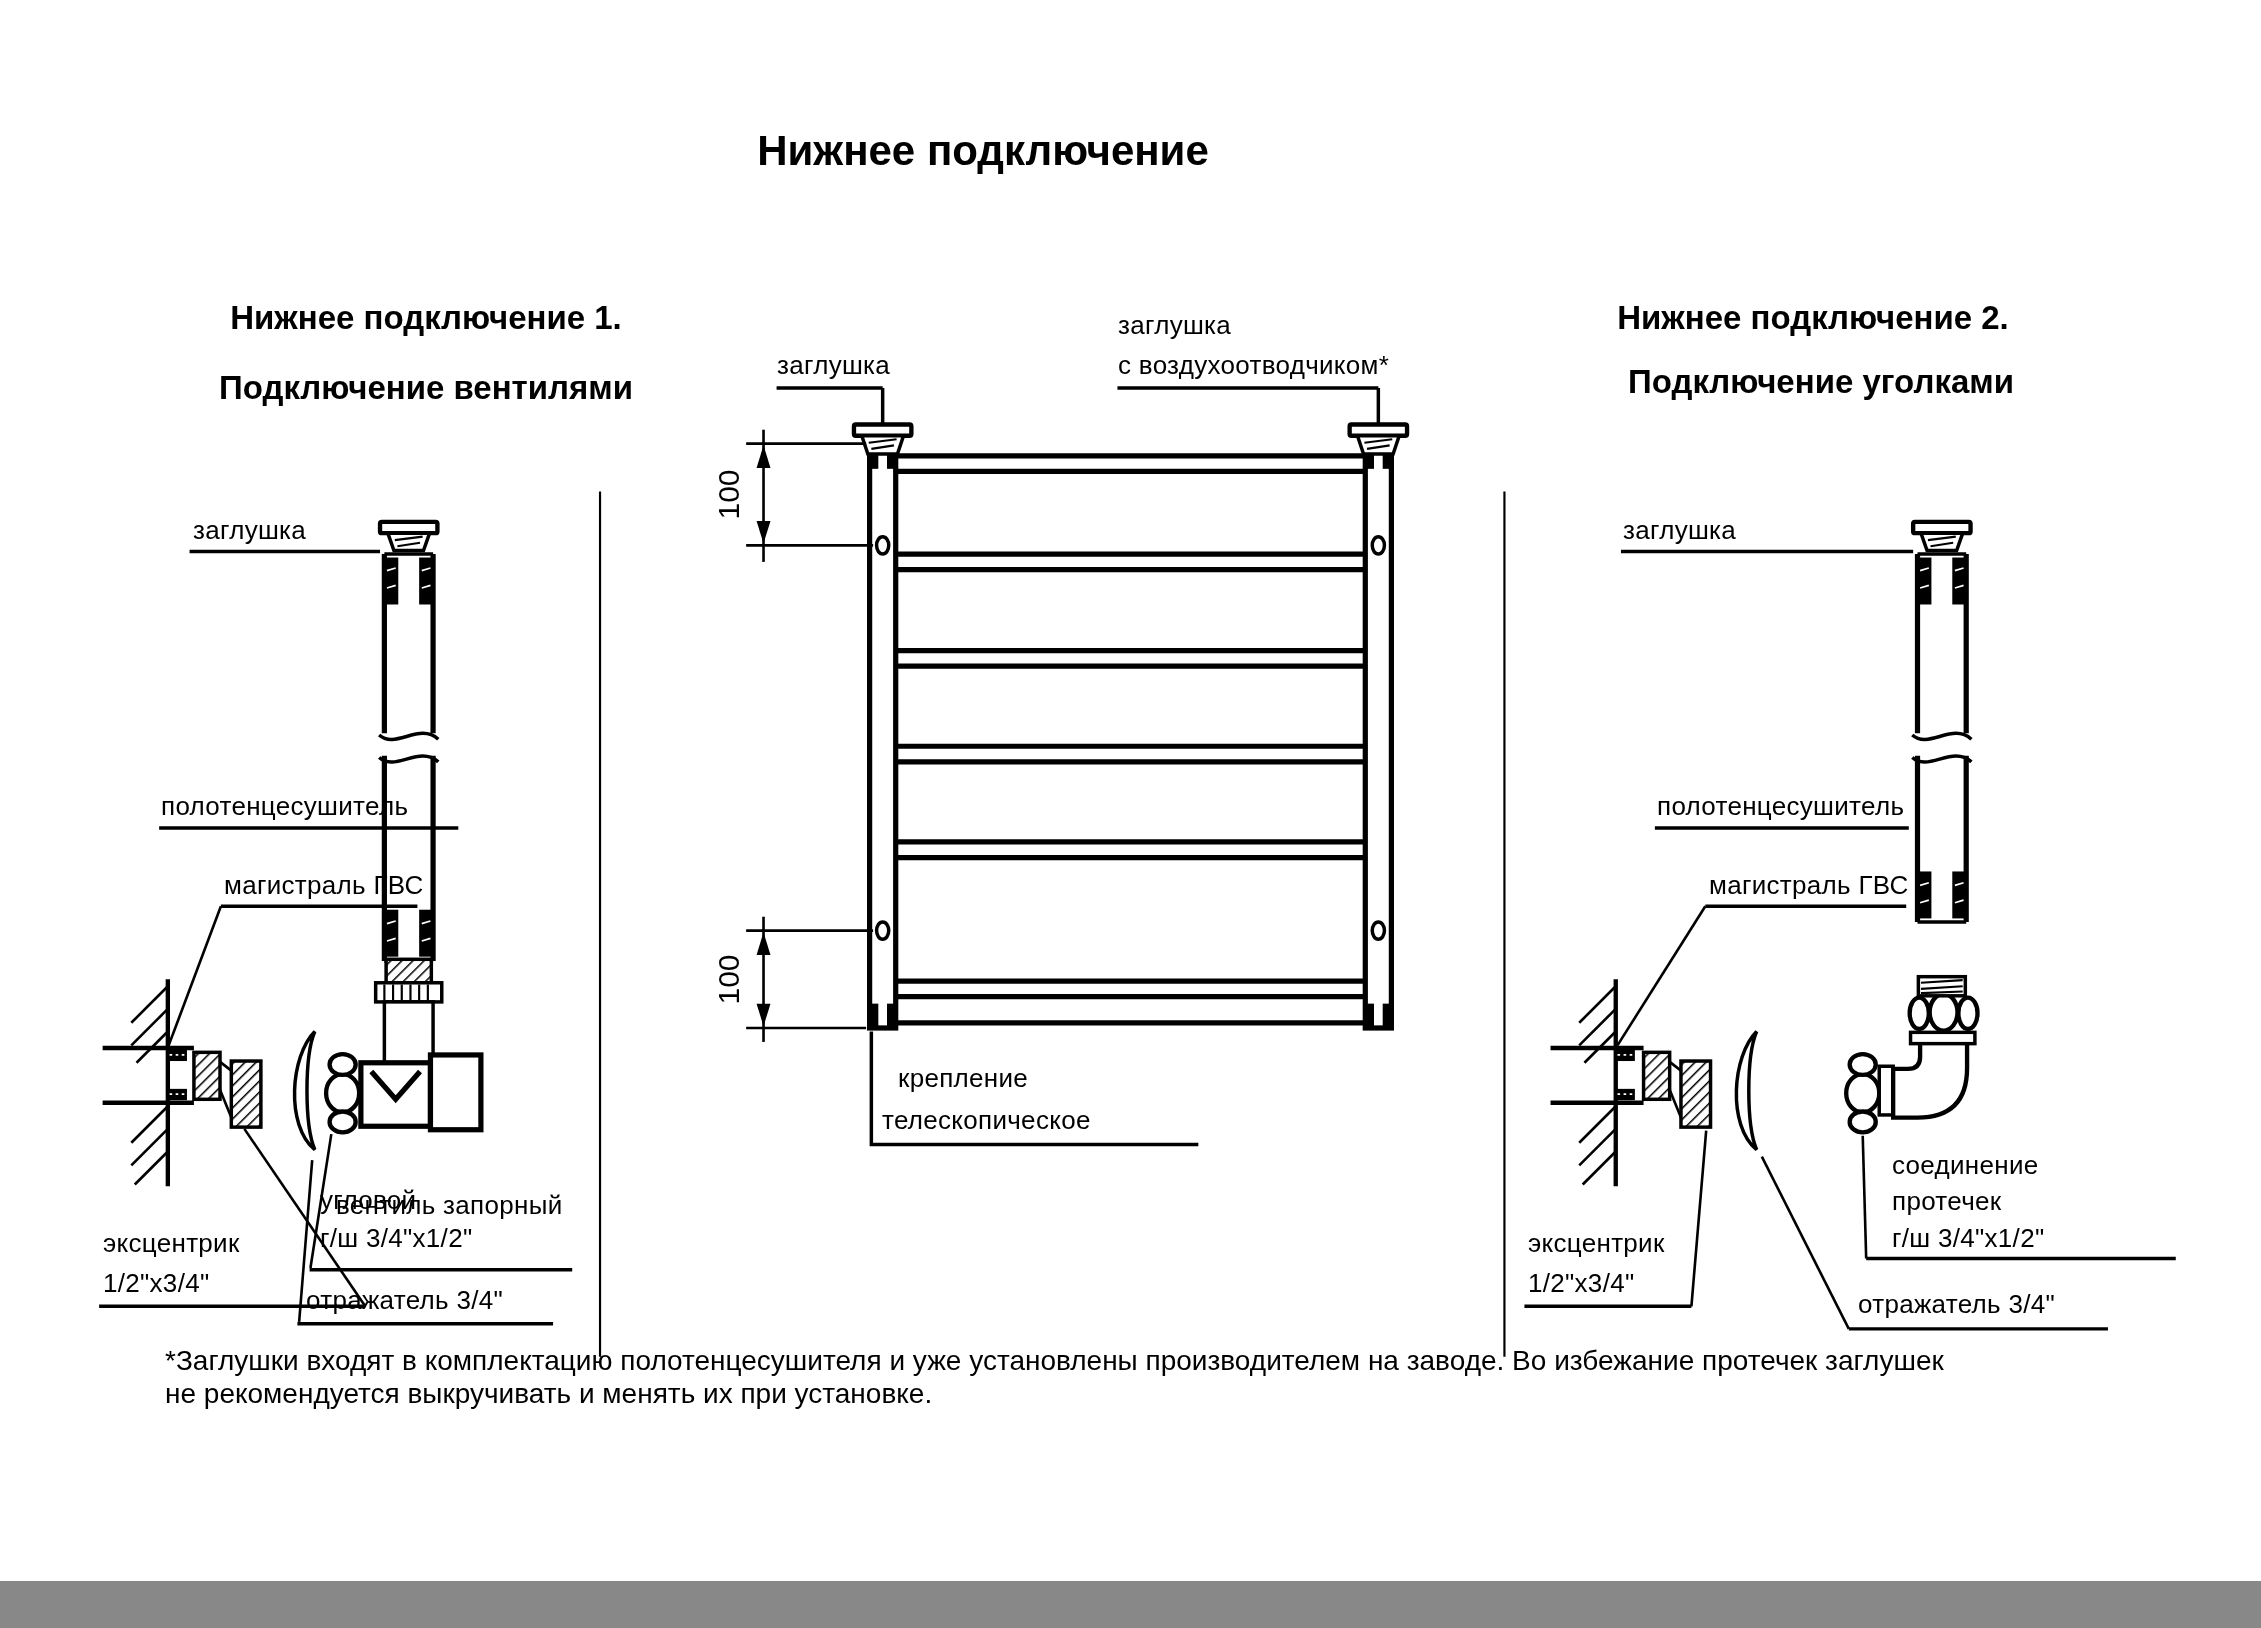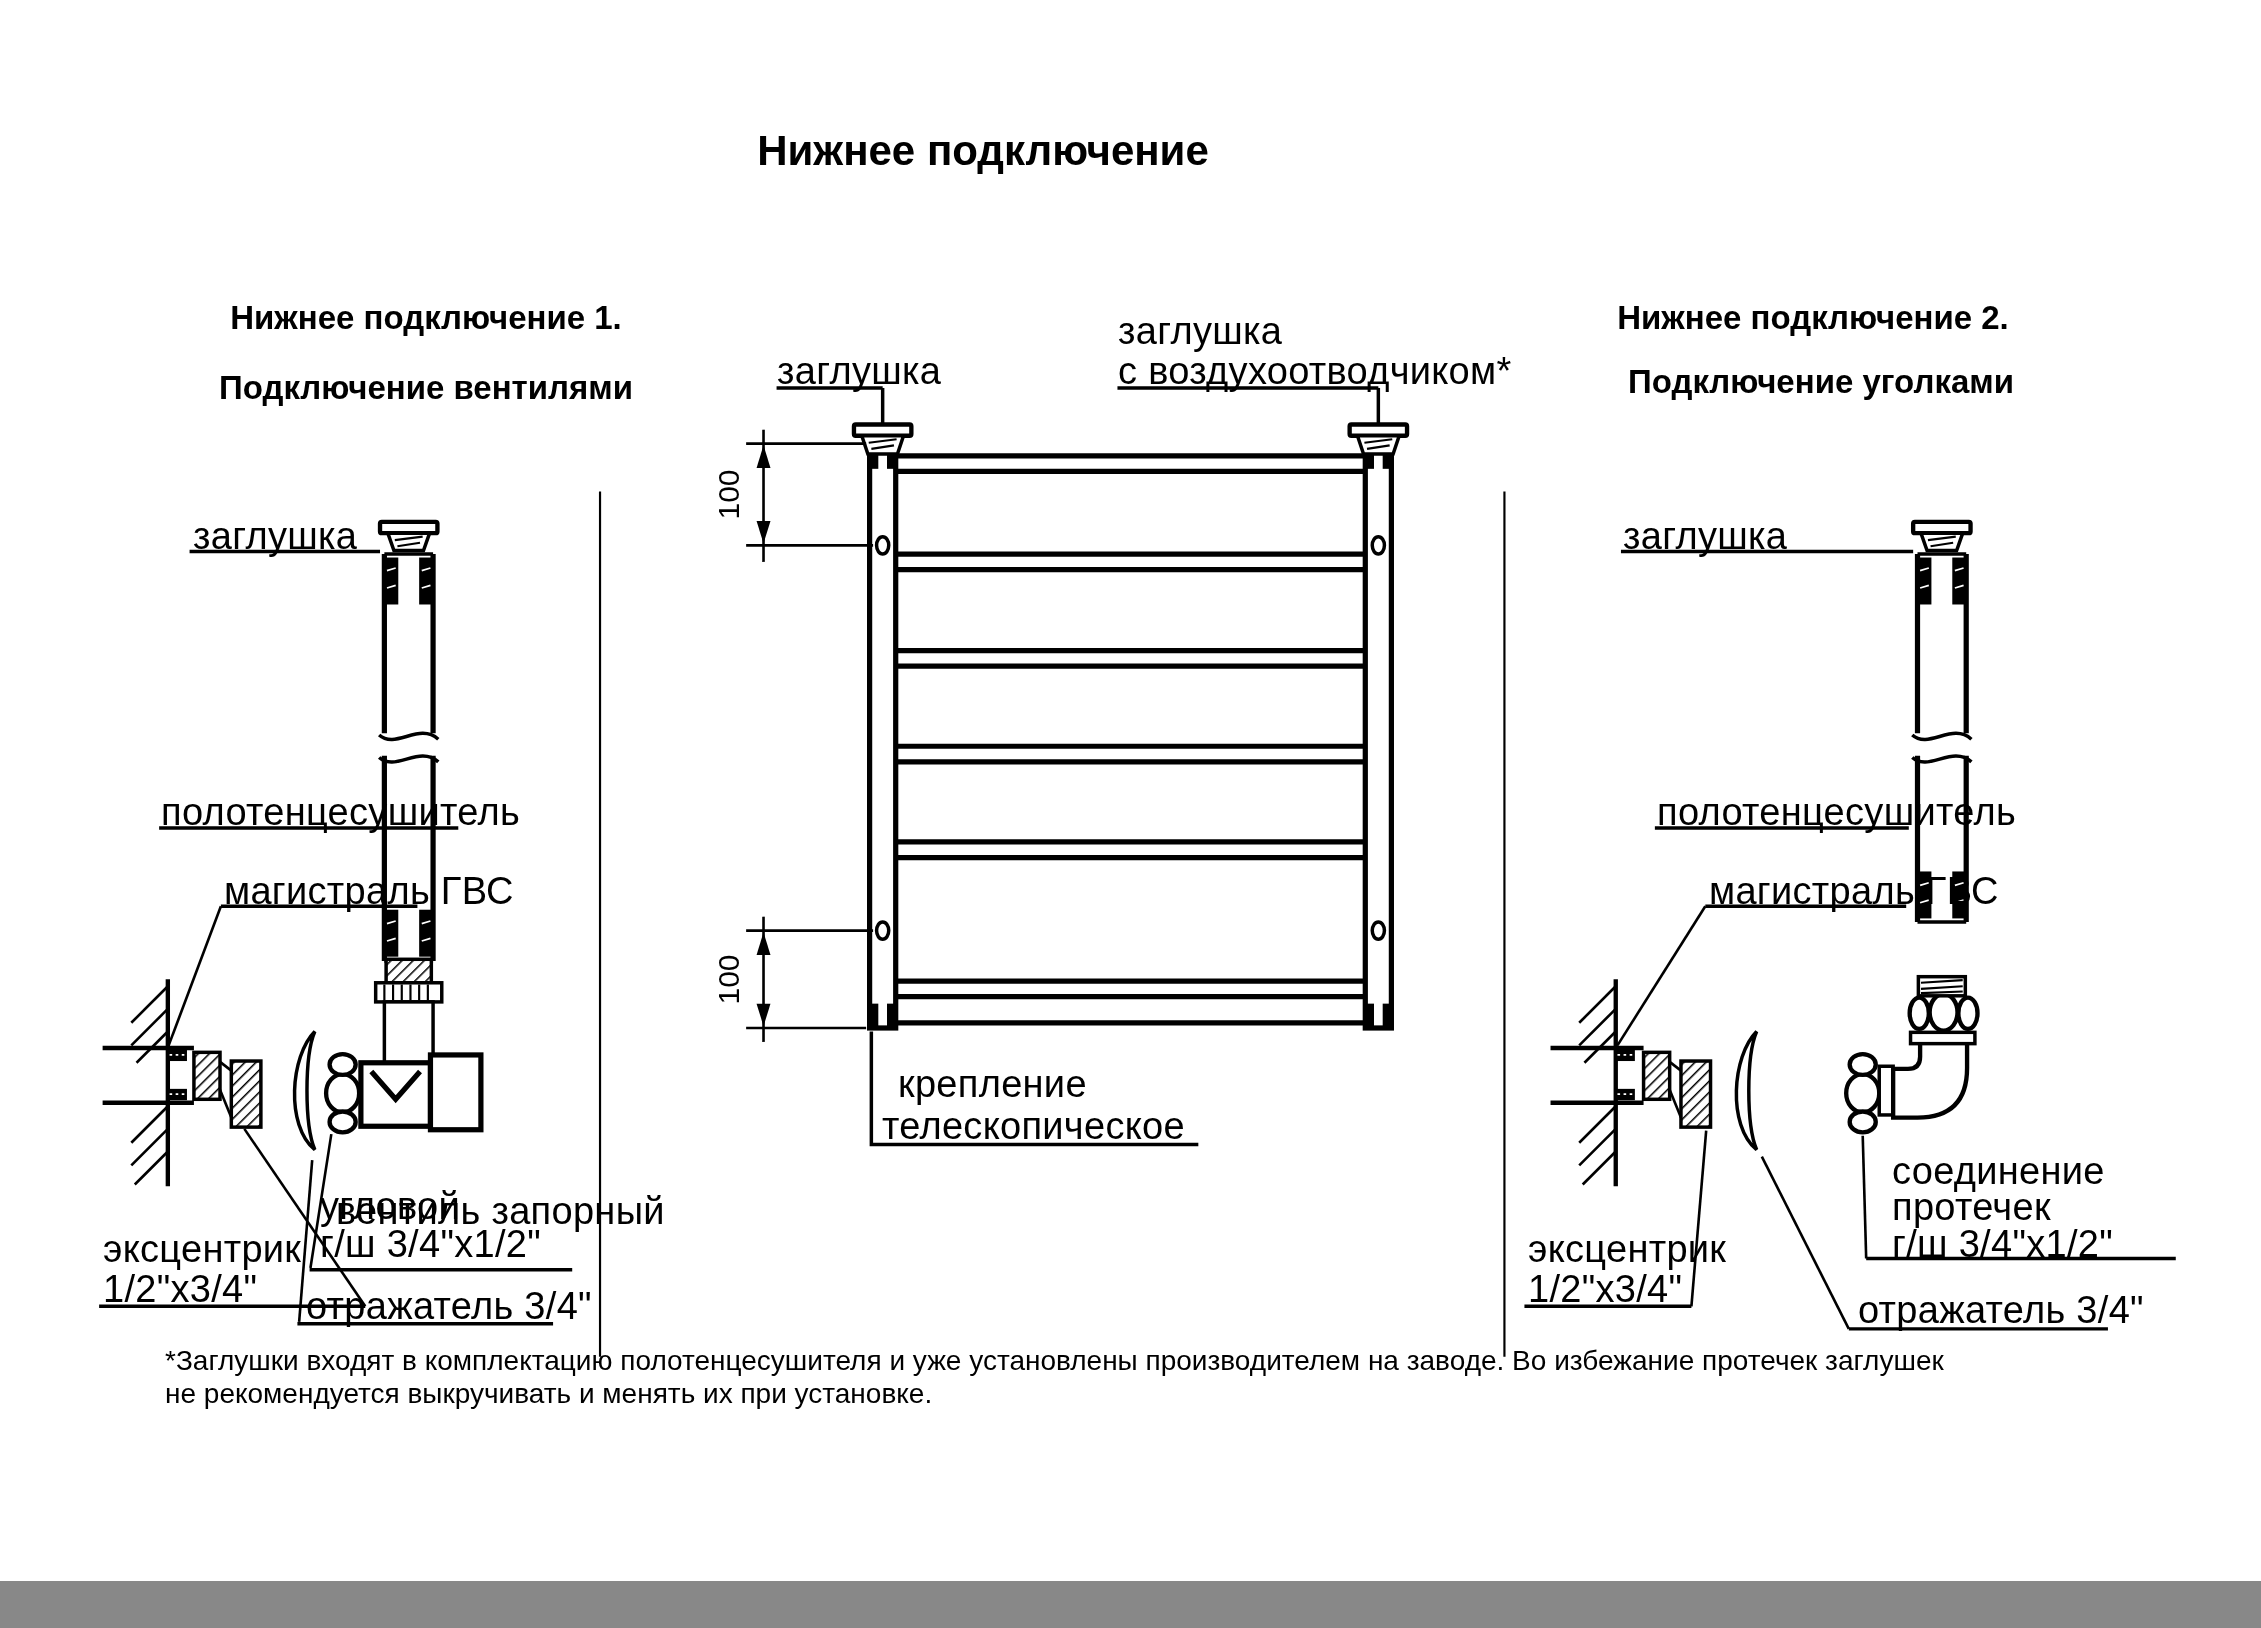--- a/index.html
+++ b/index.html
@@ -1,21 +1,21 @@
 <!DOCTYPE html>
 <html style="font-size:14px"><head>
 <meta charset="utf-8">
 <style>
   html,body{margin:0;padding:0;background:#888;}
   .canvas{position:relative;width:2261px;height:1581px;background:#ffffff;
           font-family:"Liberation Sans",sans-serif;color:#000;overflow:hidden;}
   svg.art{position:absolute;left:0;top:0;}
   .ttl{position:absolute;font-size:42px;font-weight:bold;white-space:nowrap;transform:translateX(-50%);}
   .hdr{position:absolute;font-size:33px;font-weight:bold;white-space:nowrap;transform:translateX(-50%);}
-  .lbl{position:absolute;font-size:38px;white-space:nowrap;letter-spacing:0.3px;}
+  .lbl{position:absolute;font-size:26px;white-space:nowrap;letter-spacing:0.3px;}
   .rot{position:absolute;width:87px;height:35px;display:flex;align-items:center;justify-content:center;
        transform:rotate(-90deg);font-size:30px;}
   .fnote{position:absolute;font-size:28px;line-height:33px;white-space:nowrap;}
   .s25{stroke:#000;stroke-width:2.5;fill:none}
   .s3{stroke:#000;stroke-width:3;fill:none}
   .s4{stroke:#000;stroke-width:4;fill:none}
   .s5{stroke:#000;stroke-width:5;fill:none}
   .s6{stroke:#000;stroke-width:6;fill:none}
   .wf{fill:#fff}
   .bk{fill:#000;stroke:none}

